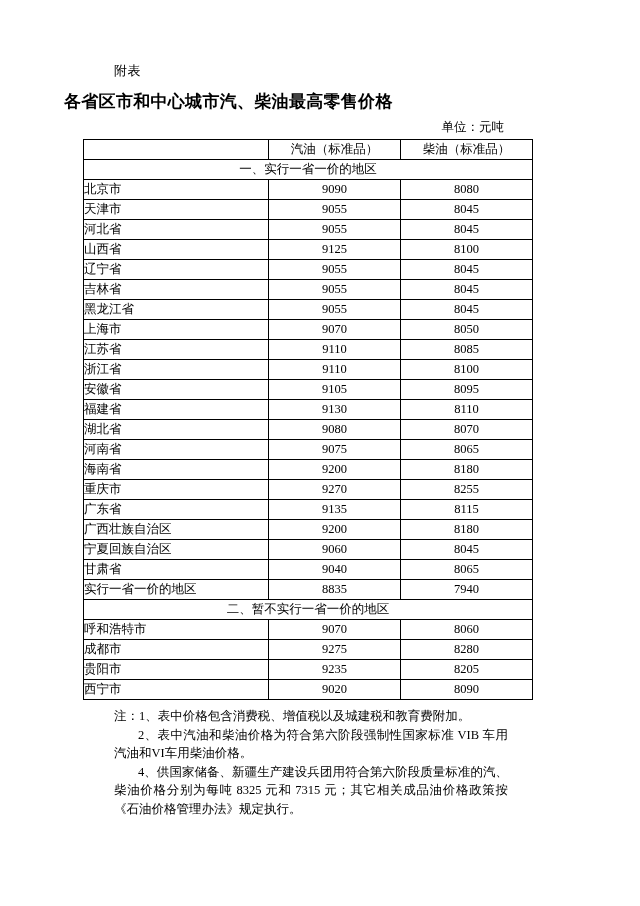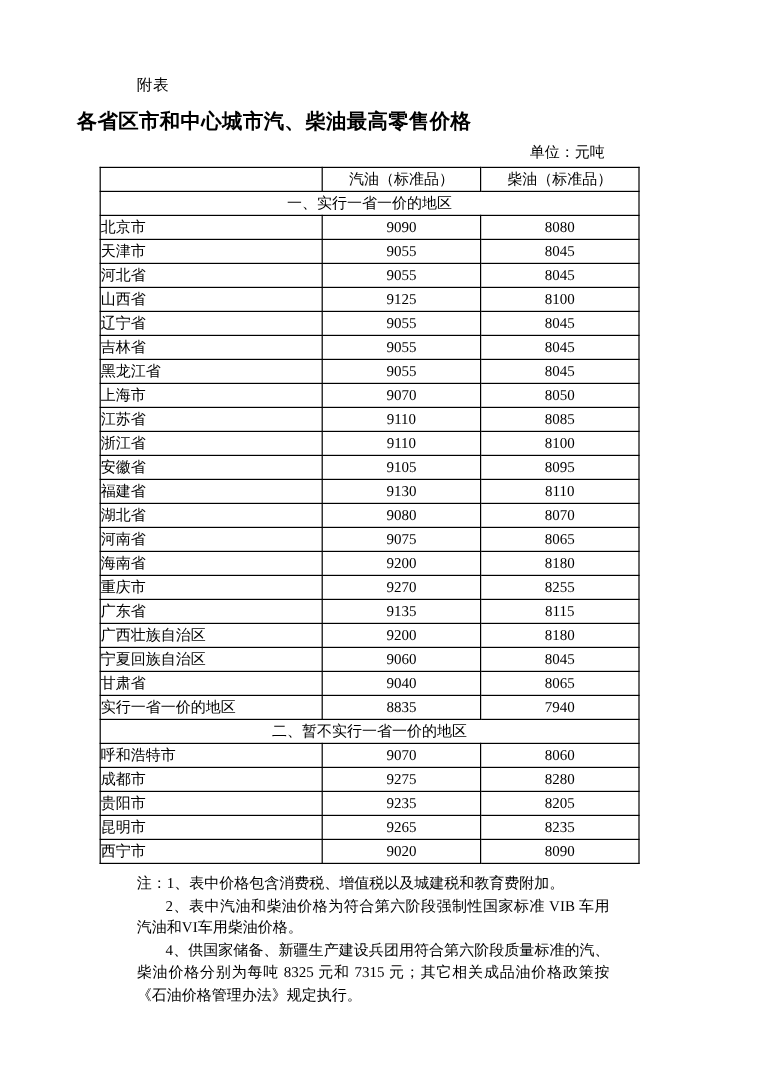--- a/index.html
+++ b/index.html
@@ -234,25 +234,20 @@
         <td class="region-cell">成都市</td>
         <td class="num-cell">9275</td>
         <td class="num-cell">8280</td>
       </tr>
       <tr>
         <td class="region-cell">贵阳市</td>
         <td class="num-cell">9235</td>
         <td class="num-cell">8205</td>
       </tr>
       <tr>
-        <td class="region-cell">昆明市</td>
-        <td class="num-cell">9265</td>
-        <td class="num-cell">8235</td>
-      </tr>
-      <tr>
         <td class="region-cell">西宁市</td>
         <td class="num-cell">9020</td>
         <td class="num-cell">8090</td>
       </tr>
     </tbody>
   </table>
 
   <div class="notes">
     <p>注：1、表中价格包含消费税、增值税以及城建税和教育费附加。</p>
     <p class="indent">2、表中汽油和柴油价格为符合第六阶段强制性国家标准 VIB 车用汽油和VI车用柴油价格。</p>

